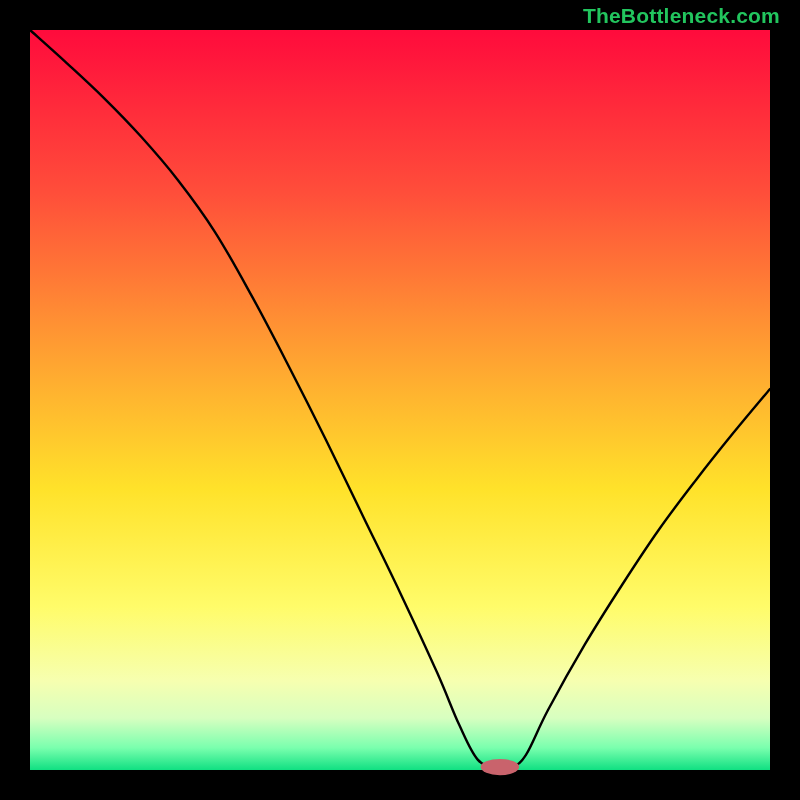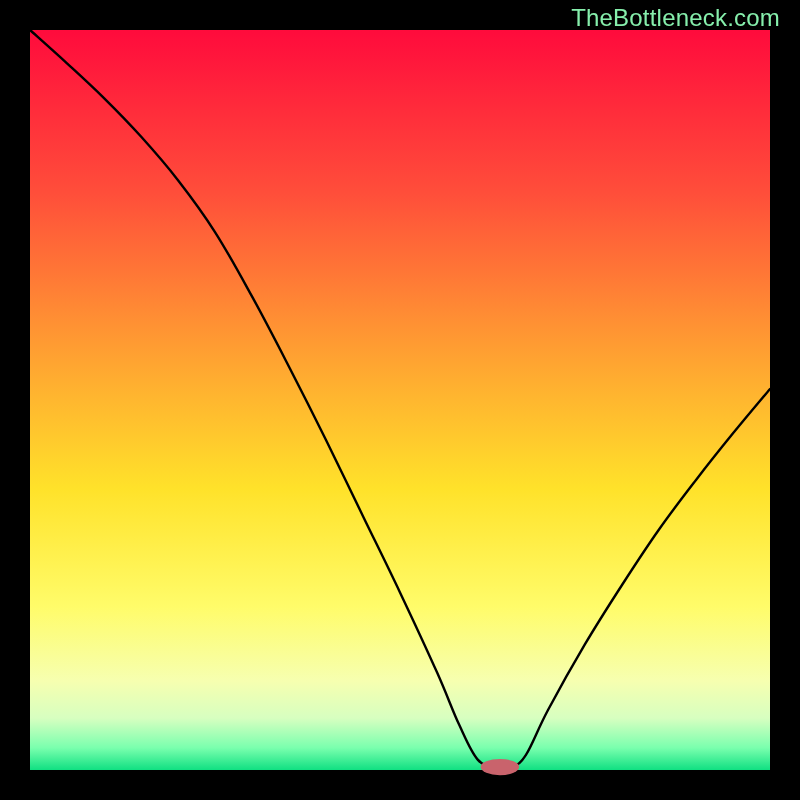--- a/index.html
+++ b/index.html
@@ -14,23 +14,23 @@
     position: relative;
     width: 800px;
     height: 800px;
     background: #000;
   }
   .watermark {
     position: absolute;
     top: 4px;
     right: 20px;
     font-family: Arial, Helvetica, sans-serif;
-    font-size: 24px;
-    font-weight: 400;
-    color: #86efac;
+    font-size: 21px;
+    font-weight: 700;
+    color: #22c55e;
     letter-spacing: 0.2px;
     user-select: none;
   }
   svg {
     position: absolute;
     left: 0;
     top: 0;
   }
 </style>
 </head>

